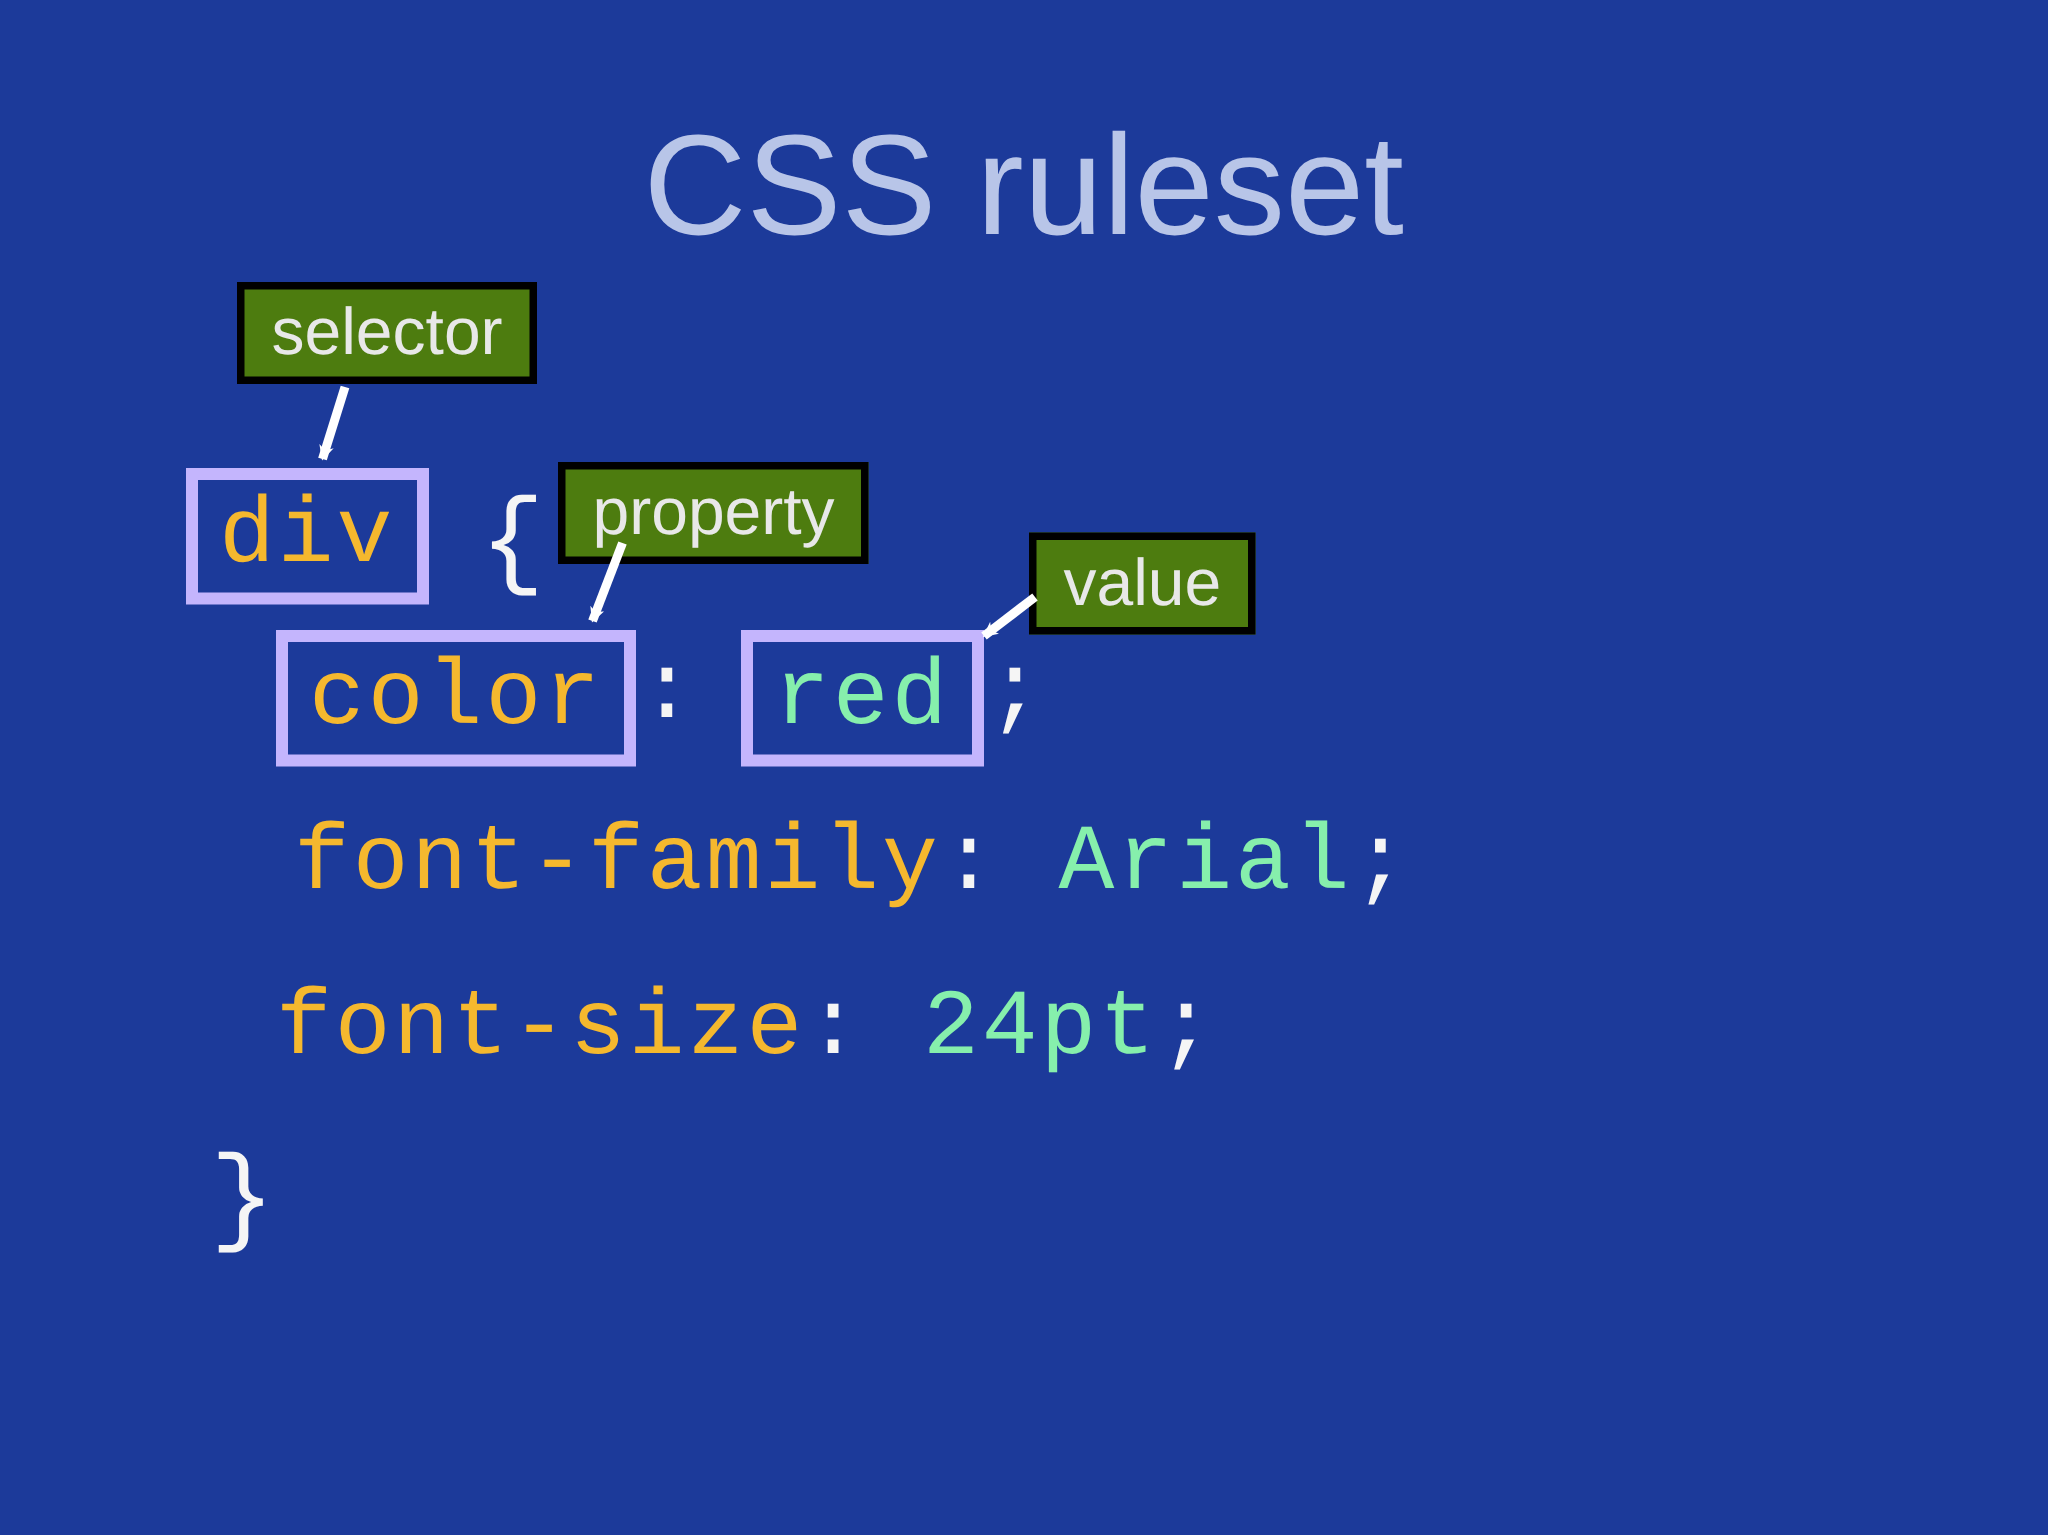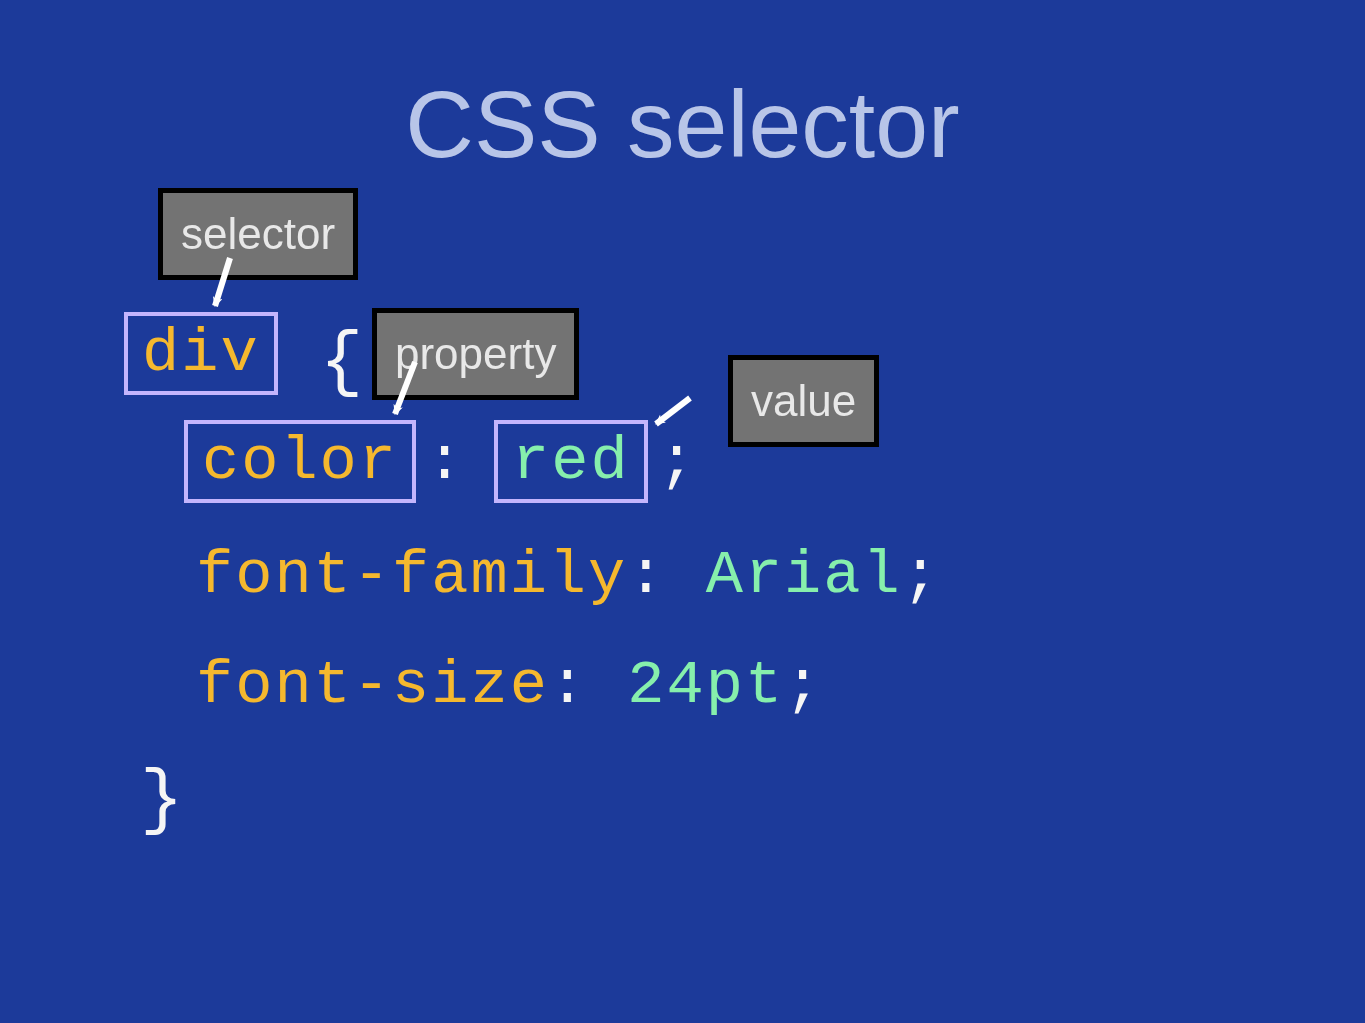--- a/index.html
+++ b/index.html
@@ -20,26 +20,26 @@
       color: #b8c5e8;
       font-size: 95px;
       font-weight: 300;
     }
     .label-box {
       position: absolute;
       border: 5px solid #000;
       color: #e8e8e8;
       font-size: 44px;
       font-weight: 300;
-      padding: 16px 18px;
-      background: #737373;
+      padding: 4px 18px;
+      background: #4d7c0f;
     }
     .code-box {
       position: absolute;
-      border: 4px solid #c4b5fd;
+      border: 8px solid #c4b5fd;
       padding: 2px 14px;
     }
     .mono {
       font-family: "Courier New", Courier, monospace;
       font-size: 62px;
       font-weight: normal;
       letter-spacing: 2px;
     }
     .yellow { color: #f5b82e; }
     .salmon { color: #86efac; }
@@ -51,44 +51,44 @@
     svg.arrows {
       position: absolute;
       top: 0; left: 0;
       width: 1365px; height: 1023px;
       pointer-events: none;
     }
   </style>
 </head>
 <body>
 
-<div class="title">CSS selector</div>
+<div class="title">CSS ruleset</div>
 
 <div class="label-box" style="left:158px; top:188px;">selector</div>
 <div class="label-box" style="left:372px; top:292px;margin-top:16px;">property</div>
-<div class="label-box" style="left:686px; top:355px;margin-left:42px;">value</div>
+<div class="label-box" style="left:686px; top:355px;">value</div>
 
 <div class="code-box" style="left:124px; top:312px;">
   <span class="mono yellow">div</span>
 </div>
 
 <div class="code-line mono white" style="left:320px; top:322px; font-size:72px;">{</div>
 
 <div class="code-box" style="left:184px; top:420px;">
   <span class="mono yellow">color</span>
 </div>
 <div class="code-line mono white" style="left:426px; top:426px;">:</div>
 <div class="code-box" style="left:494px; top:420px;">
   <span class="mono salmon">red</span>
 </div>
 <div class="code-line mono white" style="left:658px; top:426px;">;</div>
 
 <div class="code-line mono" style="left:196px; top:540px;text-align:center;"><span class="yellow">font-family</span><span class="white">: </span><span class="salmon">Arial</span><span class="white">;</span></div>
 
-<div class="code-line mono" style="left:196px; top:650px;"><span class="yellow">font-size</span><span class="white">: </span><span class="salmon">24pt</span><span class="white">;</span></div>
+<div class="code-line mono" style="left:184px; top:650px;"><span class="yellow">font-size</span><span class="white">: </span><span class="salmon">24pt</span><span class="white">;</span></div>
 
 <div class="code-line mono white" style="left:140px; top:760px; font-size:72px;">}</div>
 
 <svg class="arrows">
   <defs>
     <marker id="ah" markerWidth="12" markerHeight="12" refX="9" refY="5" orient="auto" markerUnits="userSpaceOnUse">
       <path d="M0,0 L10,5 L0,10 L3,5 Z" fill="#ffffff"></path>
     </marker>
   </defs>
 

